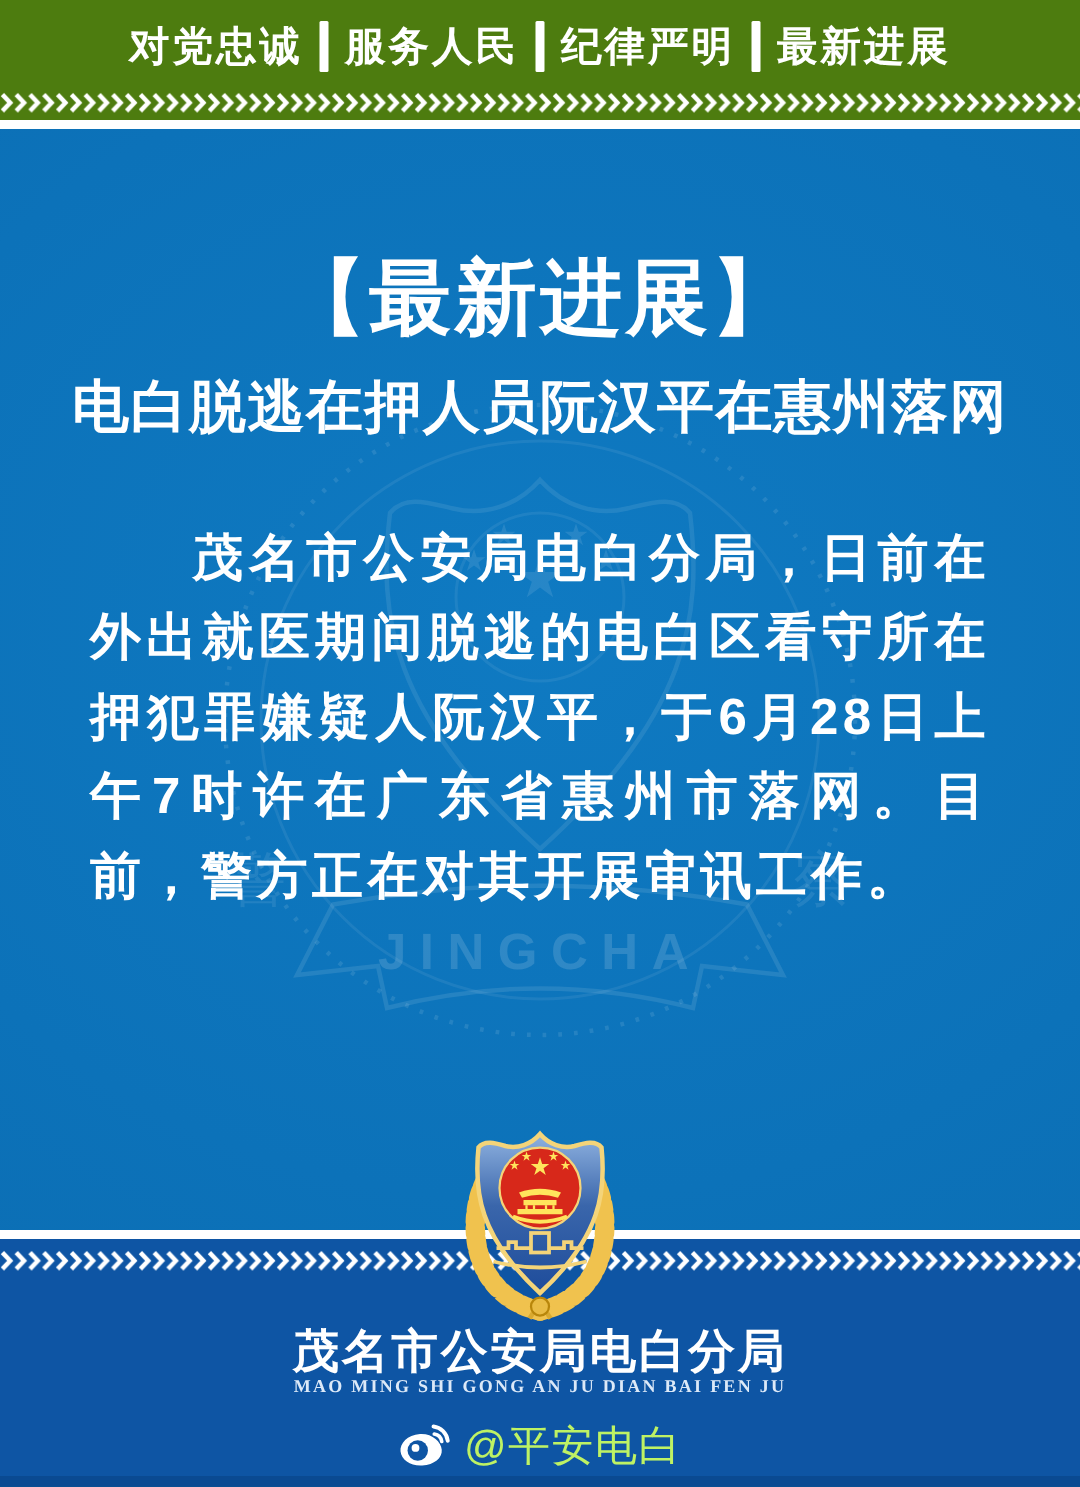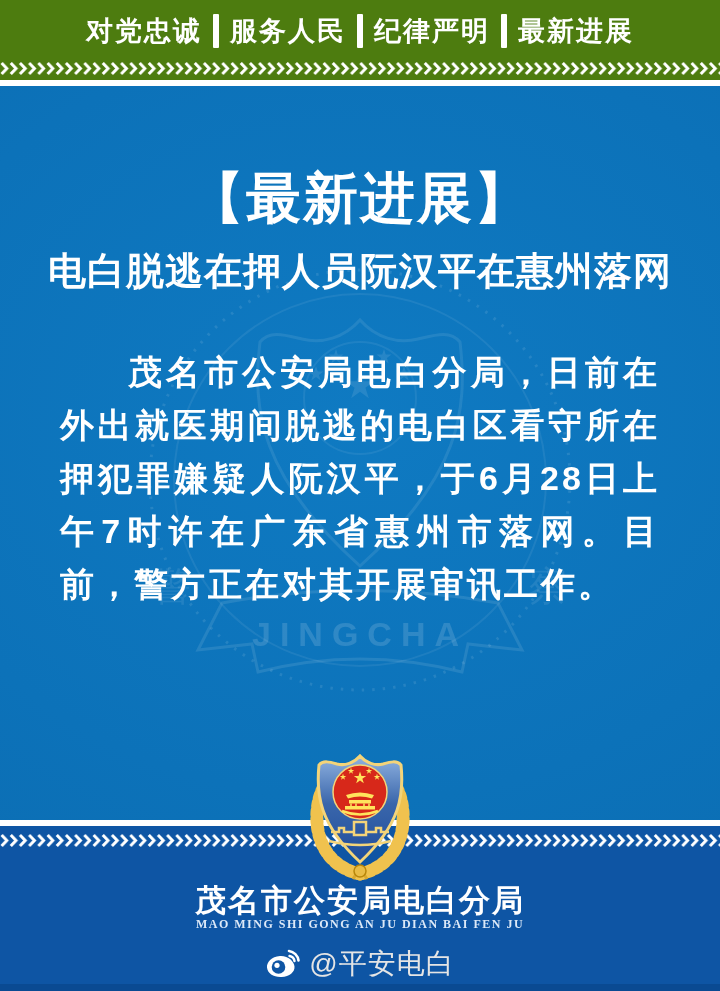--- a/index.html
+++ b/index.html
@@ -60,21 +60,21 @@
   }
   .bureau-pinyin{
     position:absolute;left:0;top:917px;width:720px;text-align:center;z-index:7;
     font-family:"Liberation Serif",serif;font-size:12px;font-weight:bold;
     letter-spacing:1.5px;color:#dce9f8;
   }
   .footer-row{
     position:absolute;left:0;top:944px;width:720px;height:40px;z-index:7;
     display:flex;align-items:center;justify-content:center;gap:8px;
   }
-  .weibo-handle{font-size:28px;color:#e5e5e5;letter-spacing:1px;}
+  .weibo-handle{font-size:28px;color:#bef264;letter-spacing:1px;}
 </style>
 </head>
 <body>
 
 <div class="poster">
 
   <div class="top-band">
     <div class="motto-row">
       <span class="motto">对党忠诚</span>
       <span class="motto-divider"></span>

